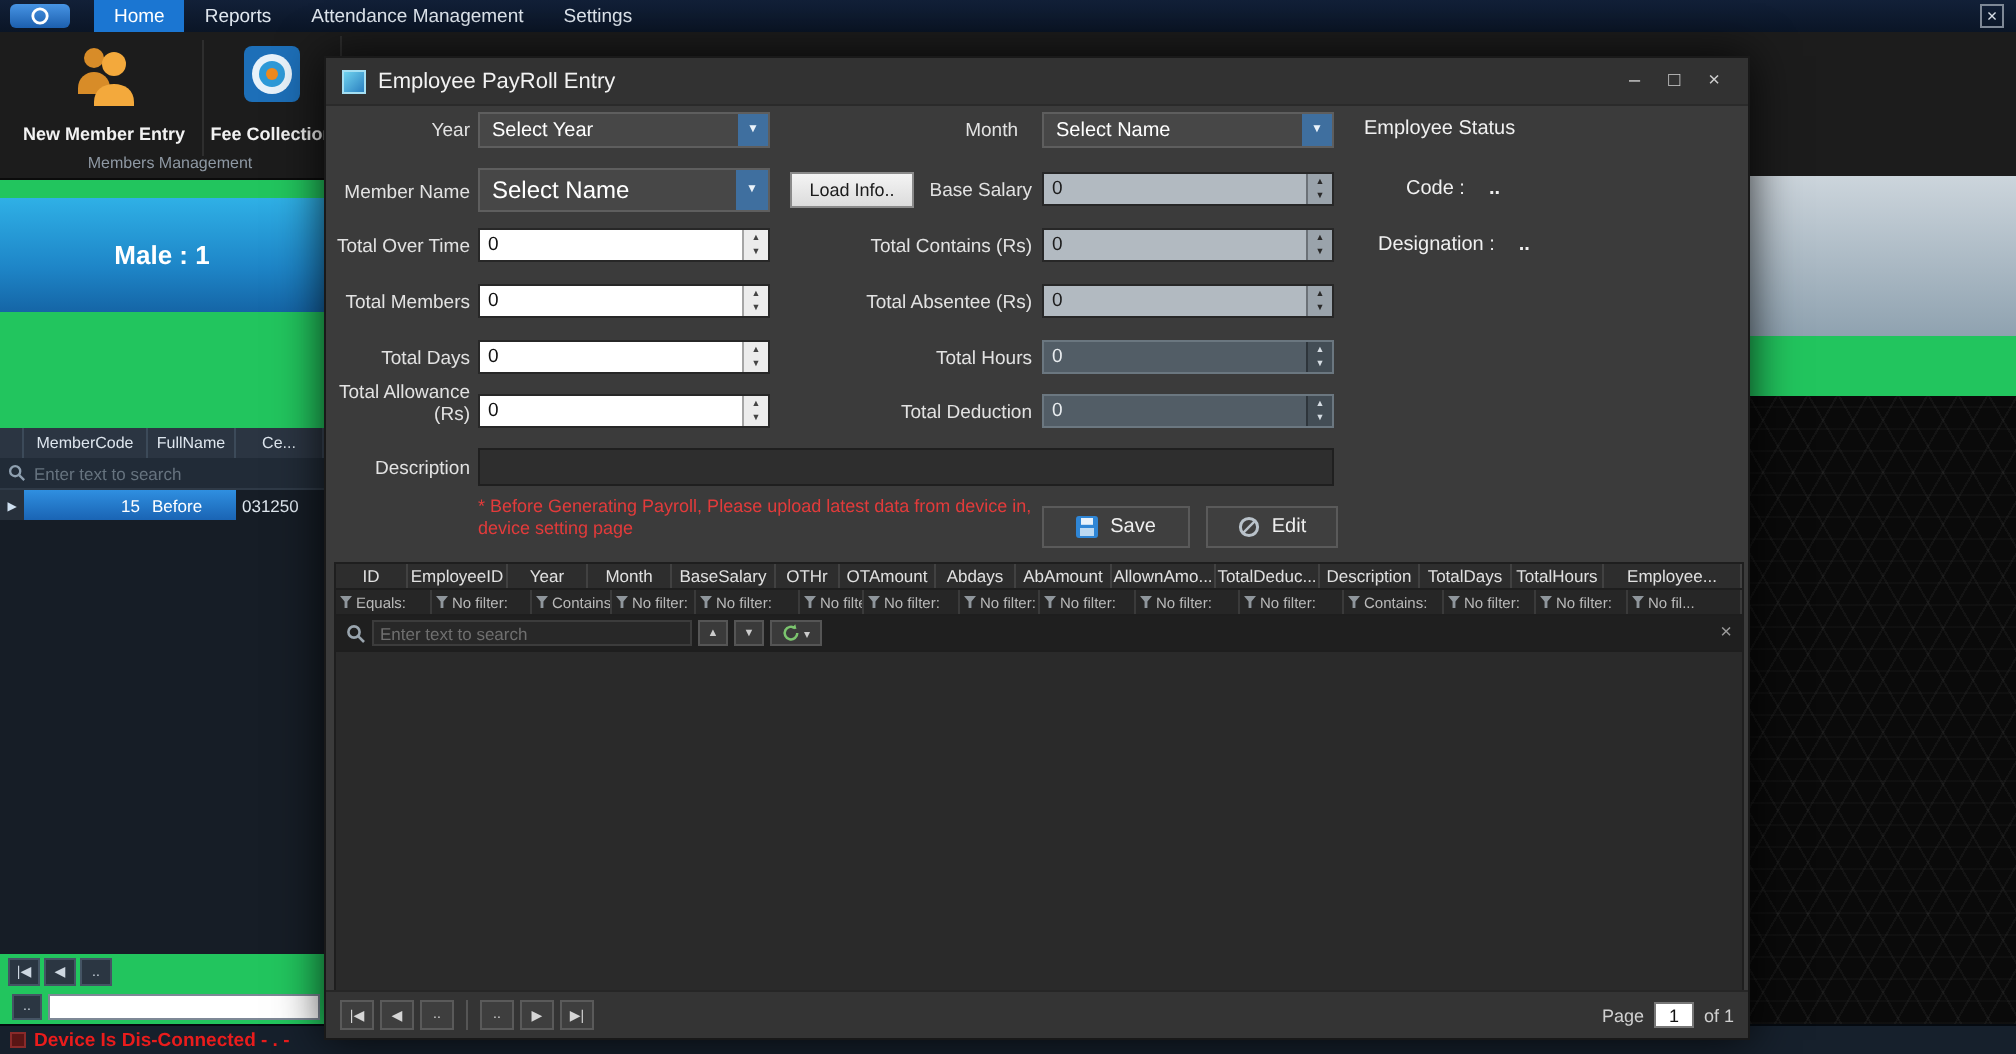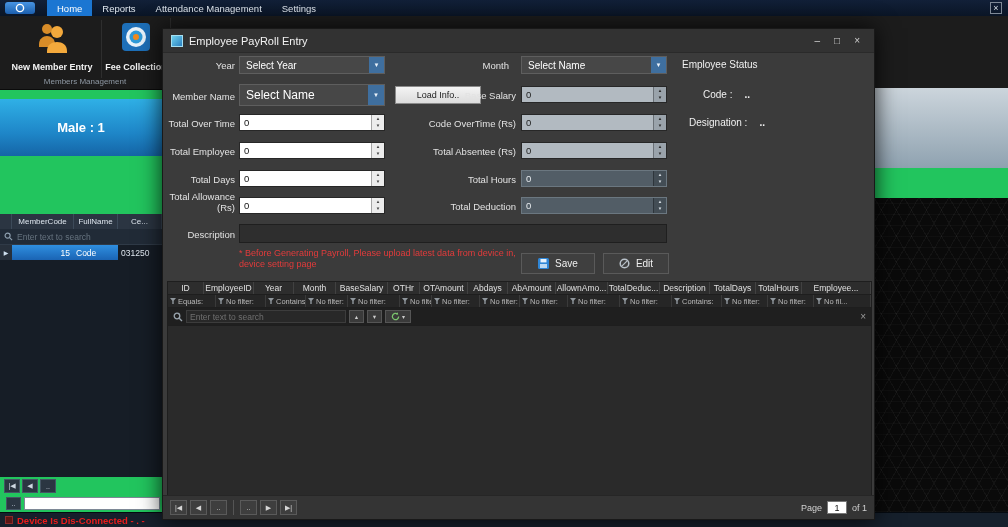--- a/index.html
+++ b/index.html
@@ -109,21 +109,21 @@
   .spin .v { flex:1; display:flex; align-items:center; padding:0 4px; font-size:9.5px; overflow:hidden; }
   .spin .btns { width:13px; display:flex; flex-direction:column; border-left:1px solid rgba(0,0,0,.3); }
   .spin .btns span { flex:1; display:flex; align-items:center; justify-content:center; font-size:4.5px; line-height:1; }
   .spin.white { background:#fff; color:#111; }
   .spin.white .btns { background:#ececec; color:#444; }
   .spin.gray { background:#b2bac1; color:#1d1d1d; }
   .spin.gray .btns { background:#9aa3ab; color:#2a2a2a; }
   .spin.darkd { background:#525d66; color:#e8ecef; border-color:#6b7780; }
   .spin.darkd .btns { background:#434d55; color:#d5dce2; }
 
-  .load-info { position:absolute; left:232px; top:57px; width:86px; height:18px;
+  .load-info { position:absolute; left:232px; top:57px; width:62px; height:18px;
     background:linear-gradient(#f4f4f4,#dcdcdc); border:1px solid #8a8a8a; color:#1b1b1b; font-size:9px;
     display:flex; align-items:center; justify-content:center; }
   .descbox { position:absolute; left:76px; top:195px; width:428px; height:19px; background:#2e2e2e; border:1px solid #1f1f1f; }
   .warn { position:absolute; left:76px; top:219px; width:310px; color:#e23b3b; font-size:9px; line-height:11px; }
   .dbtn { position:absolute; height:21px; background:#3f3f3f; border:1px solid #5a5a5a; color:#efefef; font-size:10px;
     display:flex; align-items:center; justify-content:center; gap:6px; }
   #save-btn { left:358px; top:224px; width:74px; }
   #edit-btn { left:440px; top:224px; width:66px; }
 
   .pgrid { position:absolute; left:4px; top:252px; width:705px; }
@@ -216,21 +216,21 @@
     <svg width="9" height="9" viewBox="0 0 10 10">
       <circle cx="4" cy="4" r="2.8" fill="none" stroke="#8fa0b0" stroke-width="1.3"></circle>
       <line x1="6.2" y1="6.2" x2="9" y2="9" stroke="#8fa0b0" stroke-width="1.3"></line>
     </svg>
     <input placeholder="Enter text to search" style="">
   </div>
 
   <div class="lrow">
     <div class="ind">▶</div>
     <div class="c1">15</div>
-    <div class="c2">Code</div>
+    <div class="c2">Before</div>
     <div class="c3">031250</div>
   </div>
 
   <div class="lgrid-body"></div>
 
   <div class="lpager">
     <div class="pbtn">|◀</div>
     <div class="pbtn">◀</div>
     <div class="pbtn">..</div>
   </div>
@@ -288,34 +288,34 @@
     </div>
 
     <div class="flabel llabel" style="top:89px">Total Over Time</div>
     <div class="spin white" style="left:76px;top:85px;width:146px">
       <span class="v">0</span>
       <span class="btns">
           <span>▲</span>
           <span>▼</span>
         </span>
     </div>
-    <div class="flabel" style="left:250px;top:89px;width:103px">Code OverTime (Rs)</div>
+    <div class="flabel" style="left:250px;top:89px;width:103px">Total Contains (Rs)</div>
     <div class="spin gray" style="left:358px;top:85px;width:146px">
       <span class="v">0</span>
       <span class="btns">
           <span>▲</span>
           <span>▼</span>
         </span>
     </div>
     <div class="kvrow" style="left:526px;top:88px">
       <span>Designation :</span>
       <span class="kv-val">..</span>
     </div>
 
-    <div class="flabel llabel" style="top:117px">Total Employee</div>
+    <div class="flabel llabel" style="top:117px">Total Members</div>
     <div class="spin white" style="left:76px;top:113px;width:146px">
       <span class="v">0</span>
       <span class="btns">
           <span>▲</span>
           <span>▼</span>
         </span>
     </div>
     <div class="flabel" style="left:250px;top:117px;width:103px">Total Absentee (Rs)</div>
     <div class="spin gray" style="left:358px;top:113px;width:146px">
       <span class="v">0</span>

